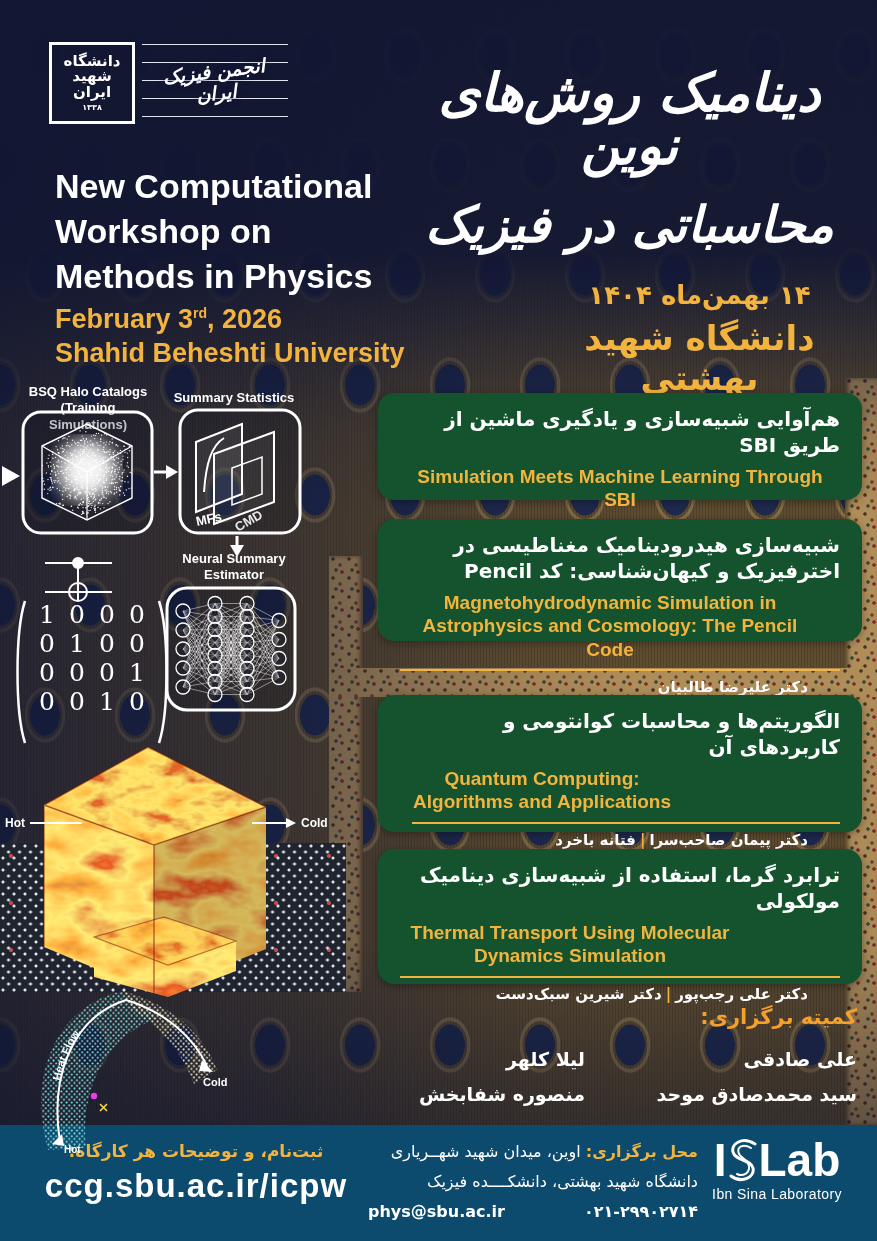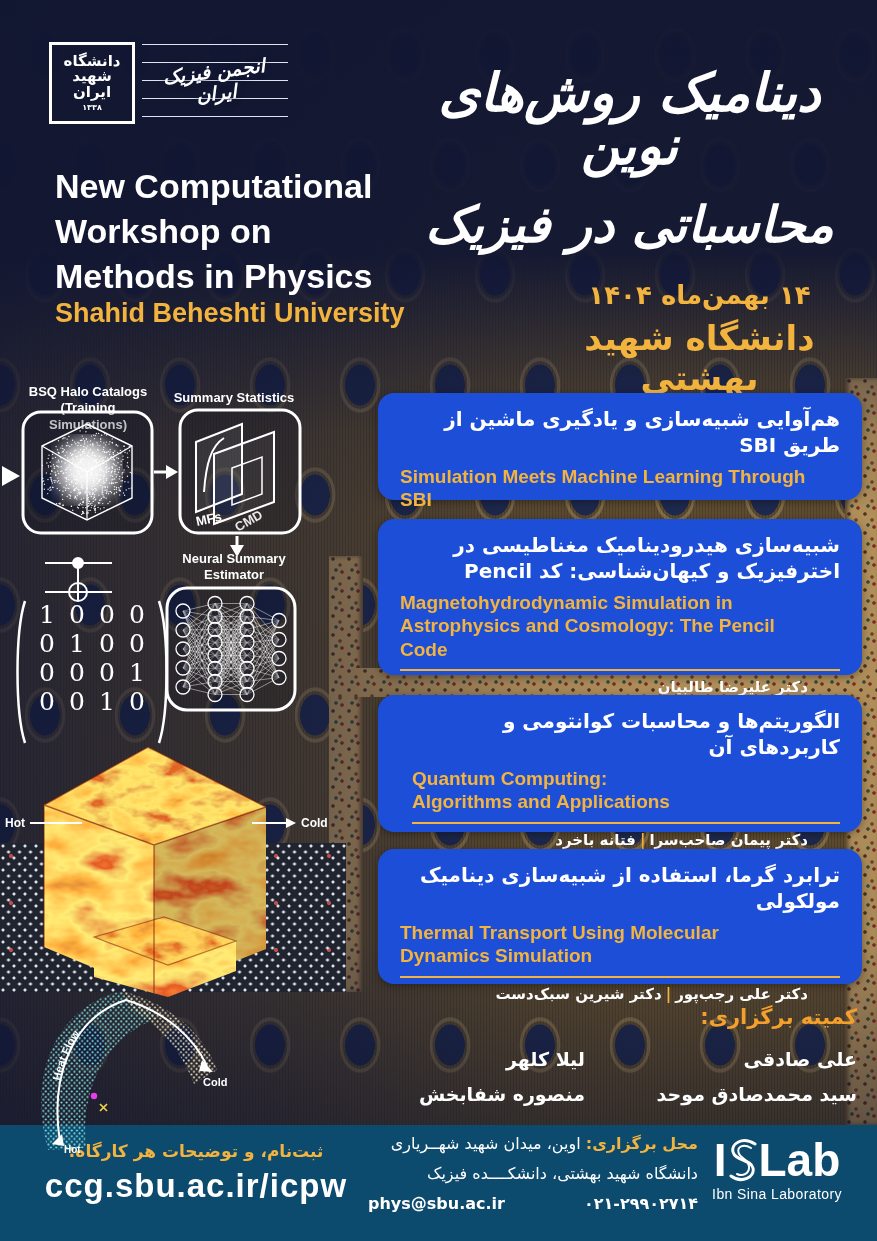--- a/index.html
+++ b/index.html
@@ -67,47 +67,47 @@
   .matrix .rows{flex:1;display:flex;flex-direction:row;justify-content:space-between;padding:2px 4px;
     font-family:"DejaVu Serif",serif;font-size:25px;text-align:center;word-spacing:12px;}
   .thermal-hot{position:absolute;left:5px;top:816px;z-index:6;display:flex;align-items:center;gap:5px;
     color:#fff;font-family:"Liberation Sans",sans-serif;font-weight:bold;font-size:12px;}
   .thermal-hot .bar{display:inline-block;width:52px;height:2px;background:#fff;}
   .thermal-cold{position:absolute;left:252px;top:816px;z-index:6;display:flex;align-items:center;gap:5px;
     color:#fff;font-family:"Liberation Sans",sans-serif;font-weight:bold;font-size:12px;}
   #flame-svg{position:absolute;left:36px;top:741px;z-index:5;}
   #arc-svg{position:absolute;left:8px;top:978px;z-index:8;}
   
-  .card{position:absolute;left:378px;width:484px;background:#1d4ed8;border-radius:16px;z-index:5;
+  .card{position:absolute;left:378px;width:484px;background:#14532d;border-radius:16px;z-index:5;
     box-sizing:border-box;padding:13px 22px 11px;display:flex;flex-direction:column;box-shadow:0 2px 8px rgba(0,0,0,.35);}
   .card .t-fa{direction:rtl;text-align:right;color:#fff;font-weight:bold;font-size:20px;line-height:1.32;}
-  .card .t-en{direction:ltr;text-align:left;color:#f2b43e;font-family:"Liberation Sans",sans-serif;
+  .card .t-en{direction:ltr;text-align:center;color:#f2b43e;font-family:"Liberation Sans",sans-serif;
     font-weight:bold;font-size:19px;line-height:1.24;margin-top:6px;}
   .card .spk-block{margin-top:auto;}
   .card .divider{height:2px;background:#f2b43e;margin:8px 0 7px;}
   .card .speakers{direction:rtl;text-align:right;color:#fff;font-weight:bold;font-size:15px;padding-left:4px;padding-right:32px;}
   .card .speakers .sep{color:#f2b43e;font-weight:bold;padding:0 4px;}
   #card-1{top:393px;height:107px;}
-  #card-2{top:519px;height:156px;}
+  #card-2{top:519px;height:122px;}
   #card-3{top:695px;height:137px;padding-left:34px;}
   #card-4{top:849px;height:135px;}
   
   .committee-heading{position:absolute;right:20px;top:1005px;color:#f5a02b;font-weight:bold;font-size:21px;
     direction:rtl;z-index:5;}
   .committee-col{position:absolute;top:1042px;color:#fff;font-weight:bold;font-size:19px;line-height:35px;
     direction:rtl;text-align:right;z-index:5;}
   .committee-col.c-right{right:20px;}
   .committee-col.c-left{right:292px;}
   
   .footer{position:absolute;left:0;top:1125px;width:877px;height:116px;background:#0c4a6e;z-index:7;}
   .f-reg{position:absolute;left:40px;top:16px;width:312px;text-align:center;}
   .f-reg .lbl{color:#f2b43e;font-weight:bold;font-size:17px;direction:rtl;}
   .f-reg .url{color:#fff;font-family:"Liberation Sans",sans-serif;font-weight:bold;font-size:33px;
     letter-spacing:1px;margin-top:6px;}
-  .f-venue{position:absolute;left:368px;top:4px;width:330px;direction:rtl;text-align:right;color:#fff;
+  .f-venue{position:absolute;left:368px;top:12px;width:330px;direction:rtl;text-align:right;color:#fff;
     font-size:16px;line-height:30px;}
   .f-venue .gold{color:#f2b43e;font-weight:bold;}
   .f-venue .row3{direction:ltr;display:flex;justify-content:space-between;align-items:center;
     font-weight:bold;font-size:16px;}
   .f-islab{position:absolute;right:14px;top:12px;width:172px;text-align:center;color:#fff;}
   .f-islab .mark{display:flex;align-items:center;justify-content:center;gap:1px;
     font-family:"Liberation Sans",sans-serif;font-weight:bold;font-size:46px;line-height:46px;}
   .f-islab .sub{font-family:"Liberation Sans",sans-serif;font-size:14px;letter-spacing:.4px;margin-top:3px;}
 </style>
 </head>
@@ -140,20 +140,21 @@
     <div class="d1">۱۴ بهمن‌ماه ۱۴۰۴</div>
     <div class="d2">دانشگاه شهید بهشتی</div>
   </div>
 
   <div class="title-en">
     <div>New Computational</div>
     <div>Workshop on</div>
     <div>Methods in Physics</div>
   </div>
   <div class="date-en">
+    <div><span>February 3</span><sup>rd</sup><span>, 2026</span></div>
     <div>Shahid Beheshti University</div>
   </div>
 
   <div class="fig-label" style="left:28px;top:384px;width:120px;">
     <div>BSQ Halo Catalogs</div>
       <div>(Training Simulations)</div>
   </div>
   <div class="fig-label" style="left:168px;top:390px;width:132px;">Summary Statistics</div>
   <div class="fig-label" style="left:168px;top:551px;width:132px;">
     <div>Neural Summary</div>

